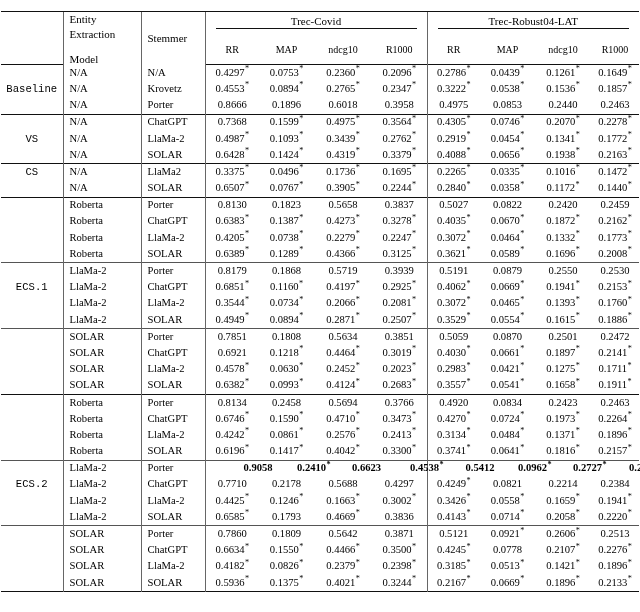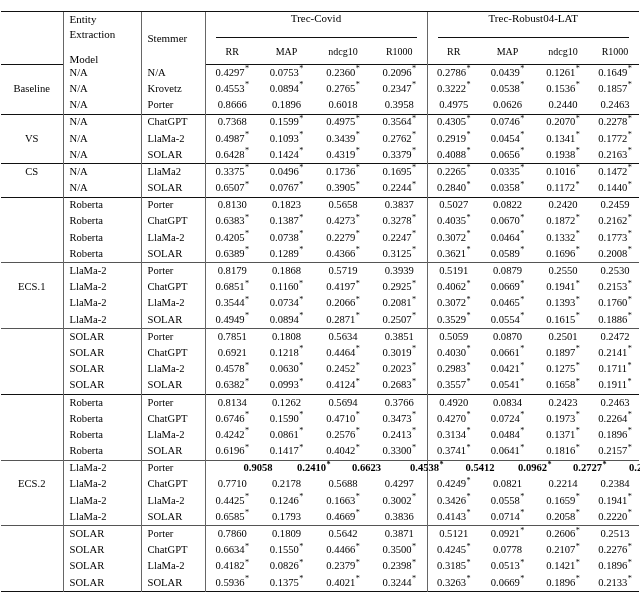--- a/index.html
+++ b/index.html
@@ -61,34 +61,35 @@
     padding-left: 6px !important;
   }
   .grouphdr {
     text-align: center;
     font-size: 11px;
     padding-bottom: 2px !important;
   }
   .grouphdr span.gline {
     display: block;
     border-bottom: 0.9px solid #111;
-    padding-bottom: 13px;
+    padding-bottom: 1px;
     margin: 0 10px;
   }
   .metric {
     text-align: center;
     font-size: 10px;
     padding-top: 3px !important;
     padding-bottom: 3px !important;
   }
 
   
   .grp {
     text-align: center;
     font-size: 10.6px;
+    font-family: Liberation Mono, monospace;
   }
   .ent, .stem {
     text-align: left;
     font-size: 10.6px;
     padding-left: 6px !important;
   }
   .num {
     text-align: center;
     font-size: 10.6px;
     font-variant-numeric: lining-nums tabular-nums;
@@ -186,21 +187,21 @@
         </tr>
         <tr class="datarow">
           <td></td>
           <td class="ent vsep">N/A</td>
           <td class="stem vsep">Porter</td>
           <td class="num vsep"><span>0.8666</span></td>
           <td class="num"><span>0.1896</span></td>
           <td class="num"><span>0.6018</span></td>
           <td class="num"><span>0.3958</span></td>
           <td class="num vsep"><span>0.4975</span></td>
-          <td class="num"><span>0.0626</span></td>
+          <td class="num"><span>0.0853</span></td>
           <td class="num"><span>0.2440</span></td>
           <td class="num"><span>0.2463</span></td>
         </tr>
         <tr class="rule-mid">
           <td colspan="11"></td>
         </tr>
         <tr class="datarow">
           <td></td>
           <td class="ent vsep">N/A</td>
           <td class="stem vsep">ChatGPT</td>
@@ -434,21 +435,21 @@
           <td class="num"><span>0.1911</span><sup class="star">*</sup></td>
         </tr>
         <tr class="rule-mid">
           <td colspan="11"></td>
         </tr>
         <tr class="datarow">
           <td></td>
           <td class="ent vsep">Roberta</td>
           <td class="stem vsep">Porter</td>
           <td class="num vsep"><span>0.8134</span></td>
-          <td class="num"><span>0.1262</span></td>
+          <td class="num"><span>0.2458</span></td>
           <td class="num"><span>0.5694</span></td>
           <td class="num"><span>0.3766</span></td>
           <td class="num vsep"><span>0.4920</span></td>
           <td class="num"><span>0.0834</span></td>
           <td class="num"><span>0.2423</span></td>
           <td class="num"><span>0.2463</span></td>
         </tr>
         <tr class="datarow">
           <td></td>
           <td class="ent vsep">Roberta</td>
@@ -586,21 +587,21 @@
           <td class="num"><span>0.1896</span><sup class="star">*</sup></td>
         </tr>
         <tr class="datarow">
           <td></td>
           <td class="ent vsep">SOLAR</td>
           <td class="stem vsep">SOLAR</td>
           <td class="num vsep"><span>0.5936</span><sup class="star">*</sup></td>
           <td class="num"><span>0.1375</span><sup class="star">*</sup></td>
           <td class="num"><span>0.4021</span><sup class="star">*</sup></td>
           <td class="num"><span>0.3244</span><sup class="star">*</sup></td>
-          <td class="num vsep"><span>0.3263</span><sup class="star">*</sup></td>
+          <td class="num vsep"><span>0.2167</span><sup class="star">*</sup></td>
           <td class="num"><span>0.0669</span><sup class="star">*</sup></td>
           <td class="num"><span>0.1896</span><sup class="star">*</sup></td>
           <td class="num"><span>0.2133</span><sup class="star">*</sup></td>
         </tr>
         <tr class="rule-bot">
           <td colspan="11"></td>
         </tr>
       </tbody>
   </table>
 

